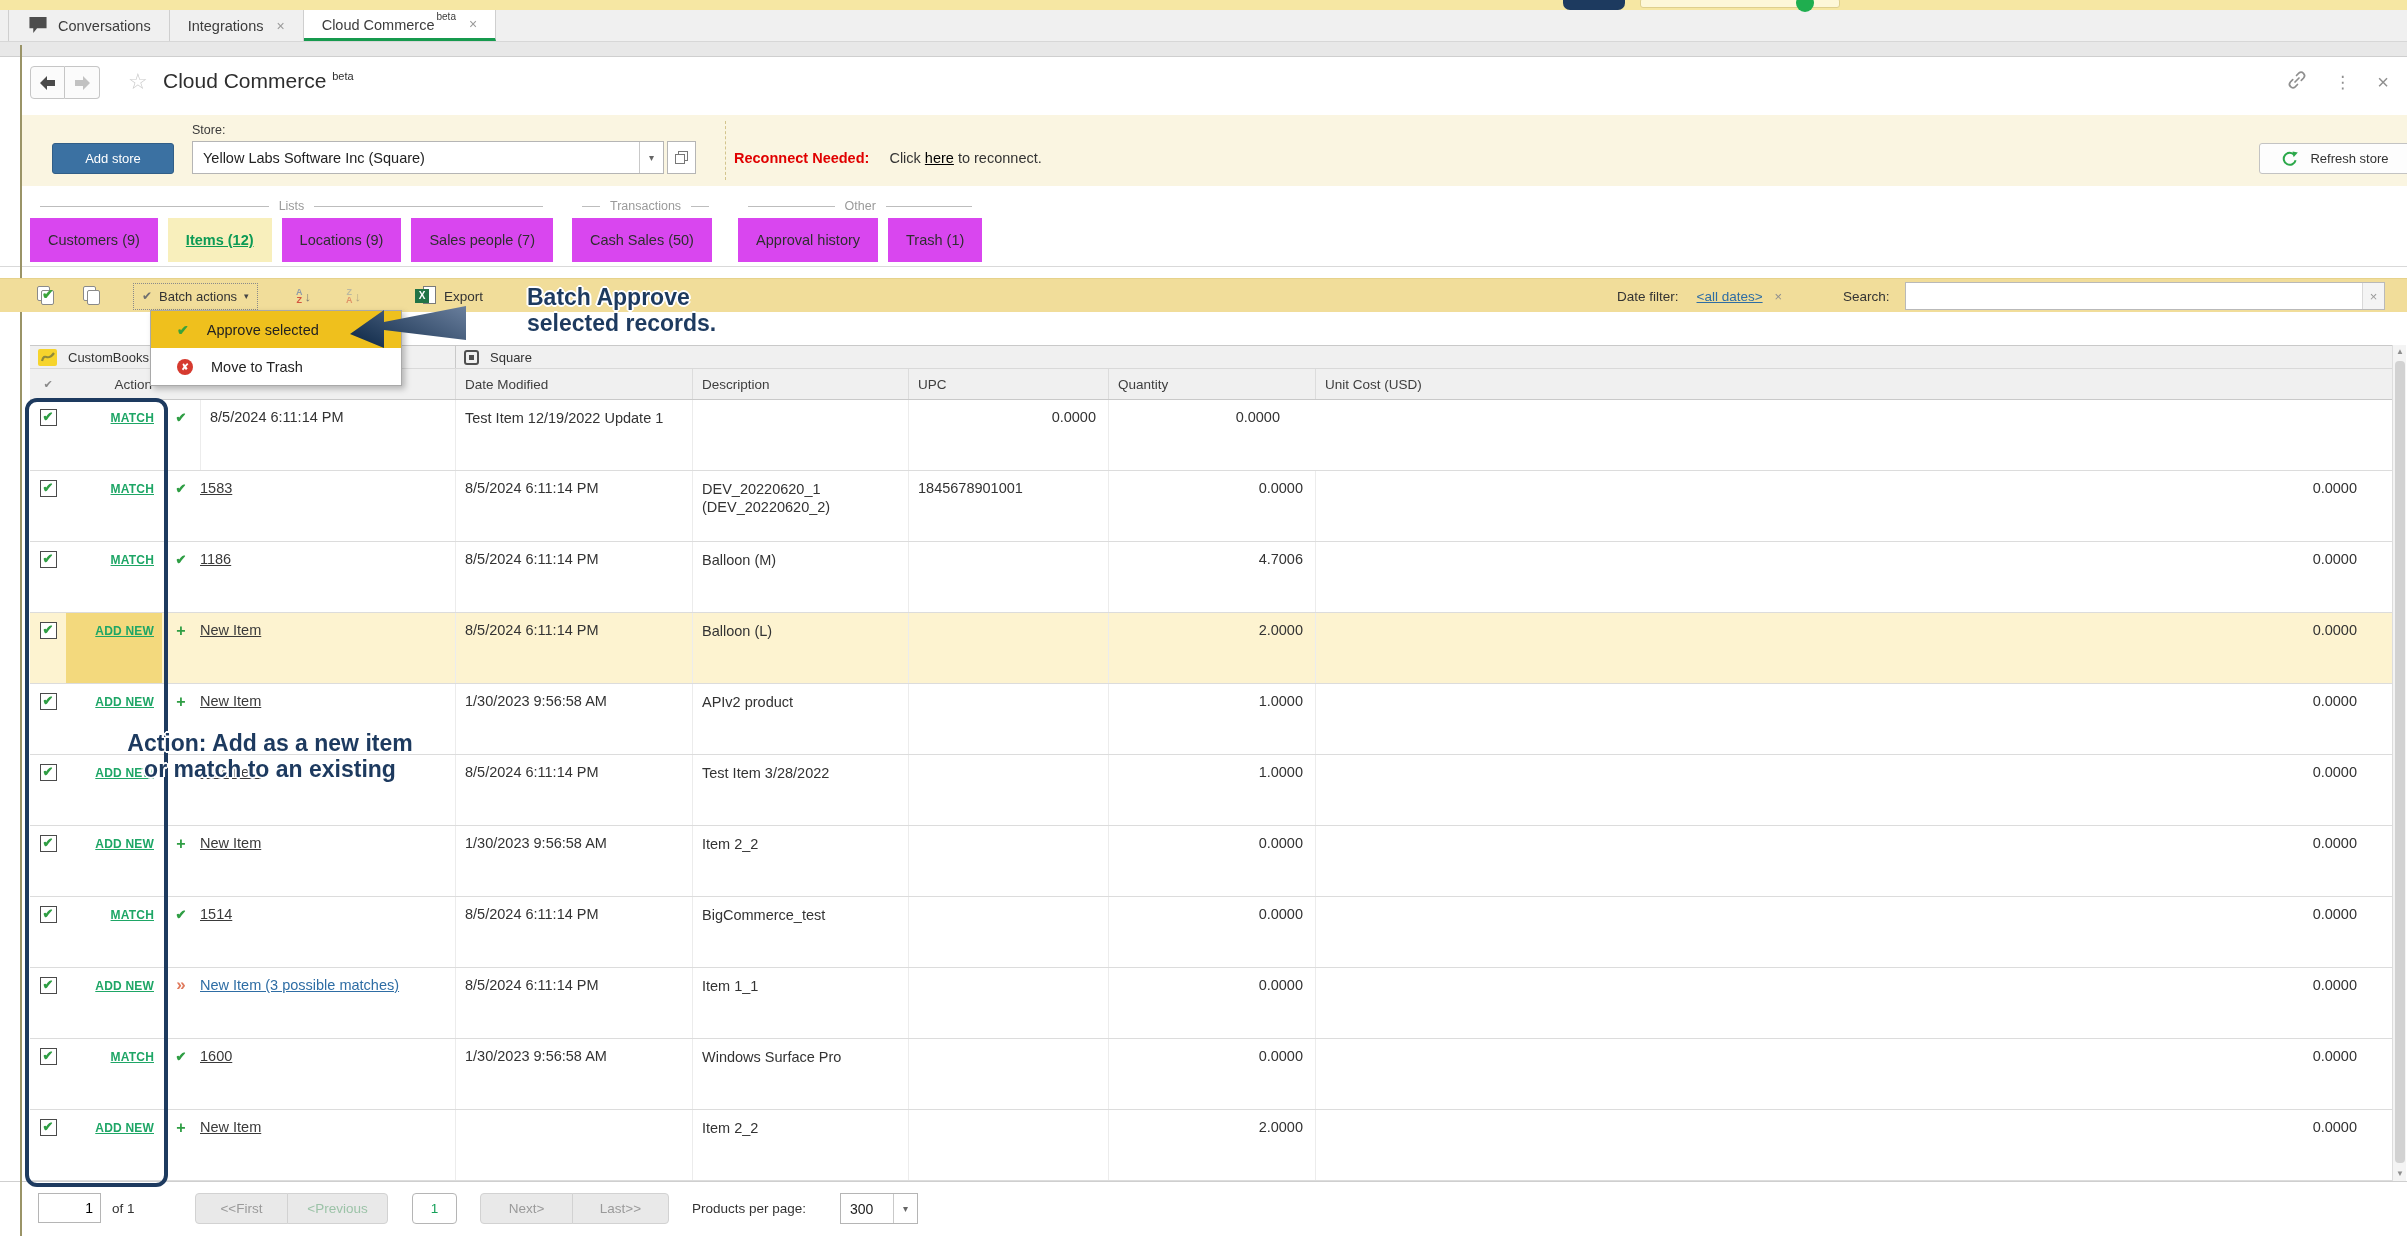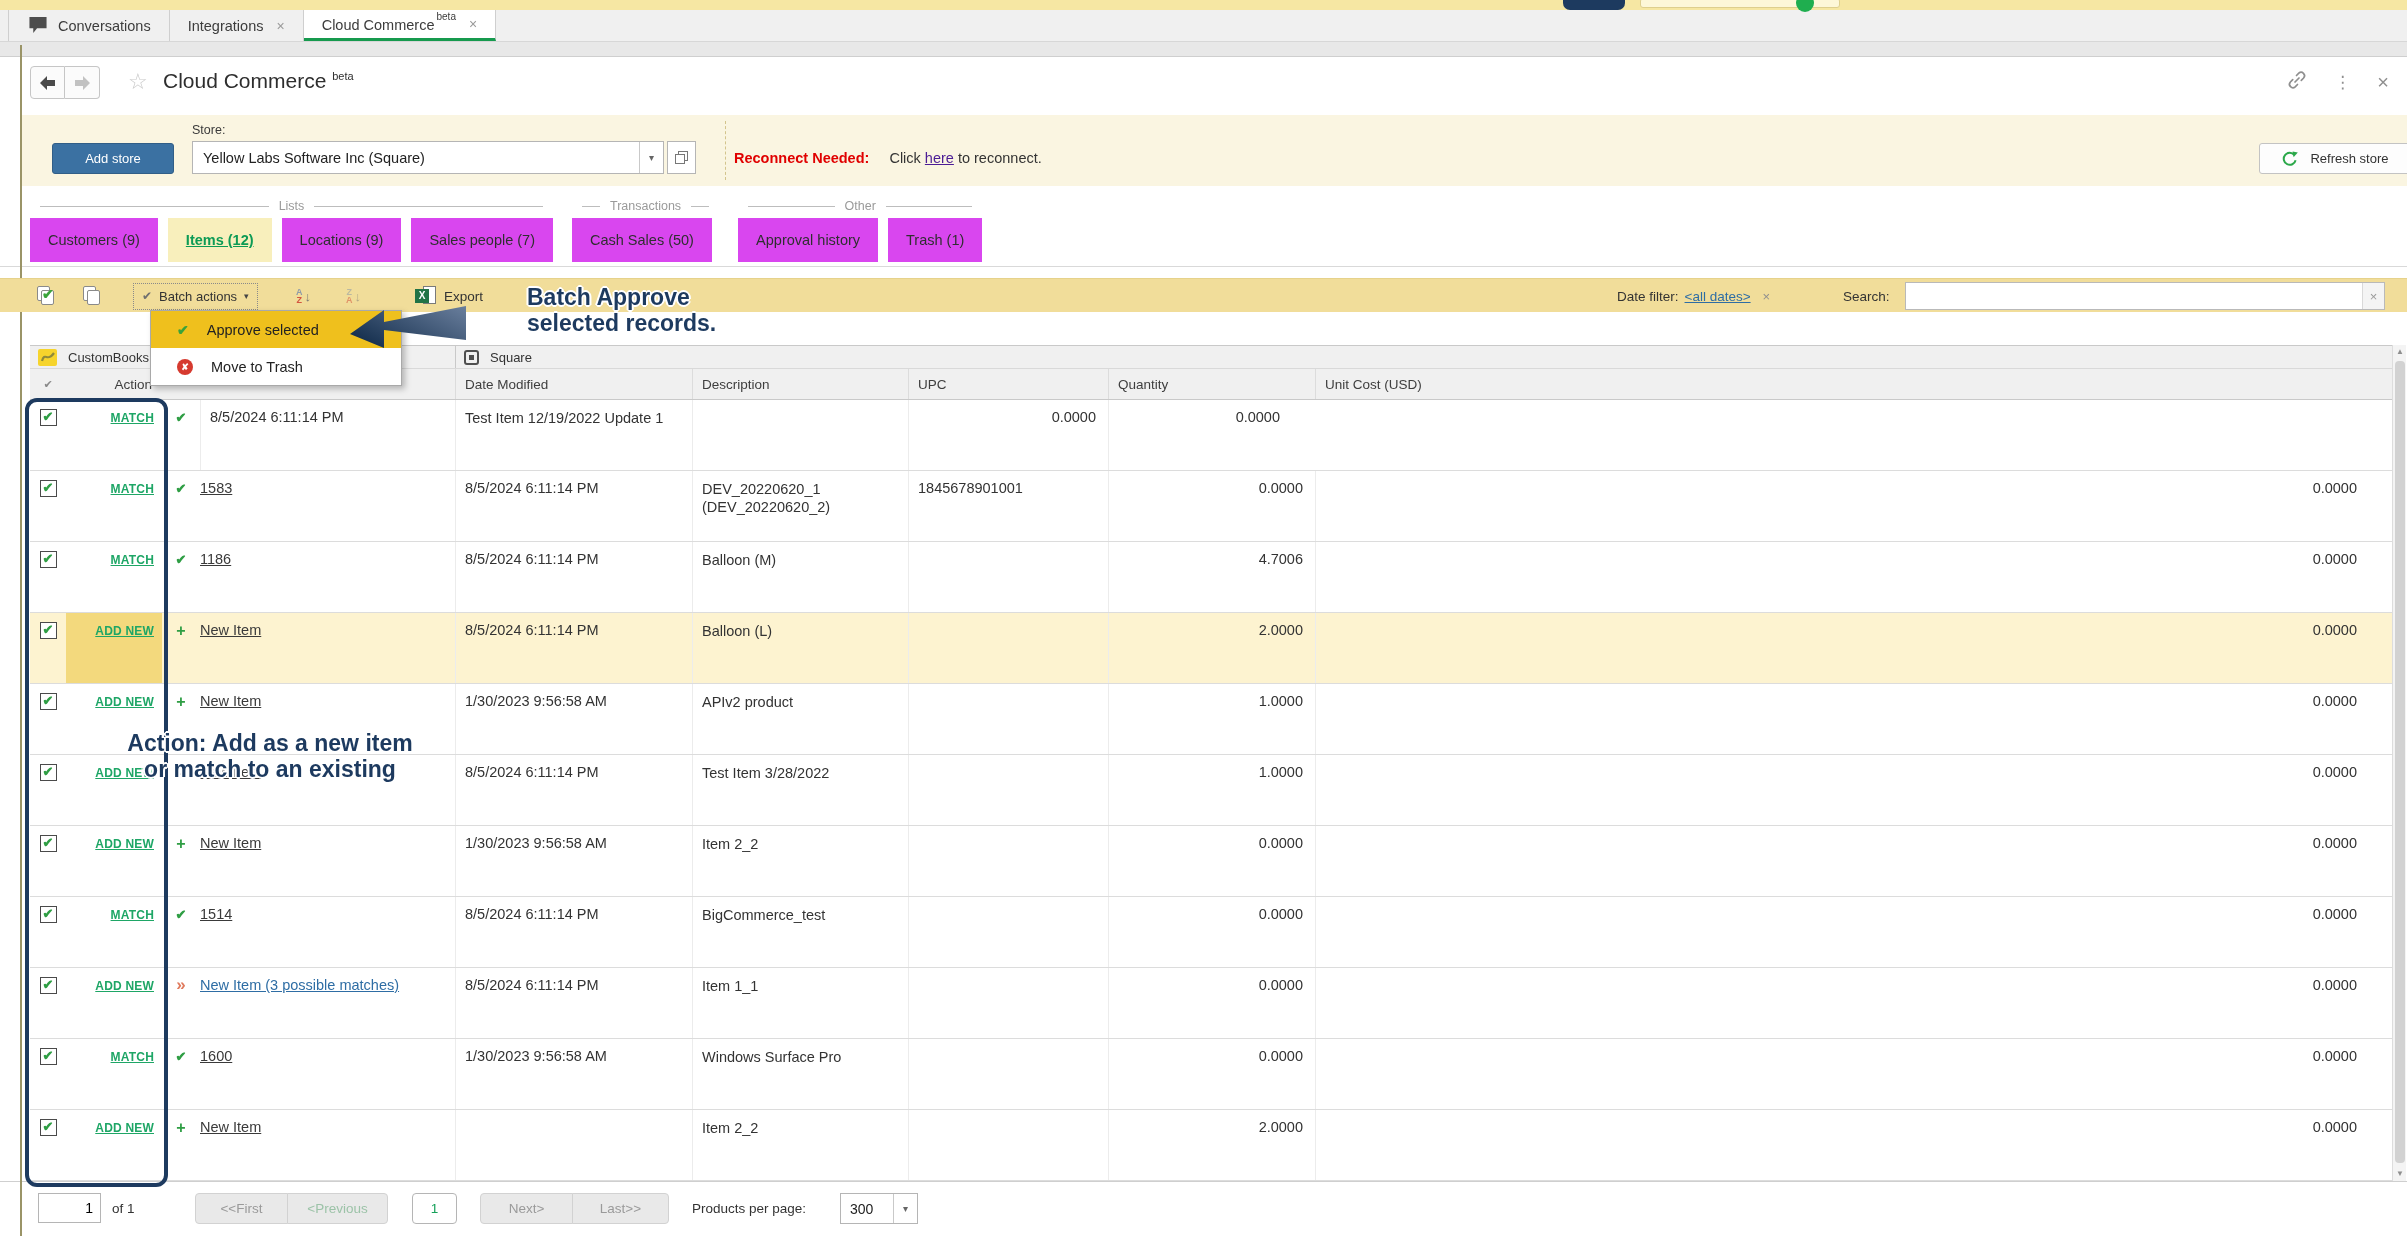--- a/index.html
+++ b/index.html
@@ -43,21 +43,21 @@
   .storeband{position:absolute;left:22px;top:115px;width:2385px;height:71px;background:#faf5e1}
   .store-label{position:absolute;left:170px;top:8px;font-size:12.5px;color:#3a3a3a}
   .addstore{position:absolute;left:30px;top:28px;width:122px;height:31px;background:#3b71a2;border:1px solid #315e87;border-radius:3px;color:#fff;font-size:13px;display:flex;align-items:center;justify-content:center}
   .storesel{position:absolute;left:170px;top:26px;width:472px;height:33px;background:#fff;border:1px solid #b5b5b5;display:flex;align-items:center}
   .storesel .val{flex:1;padding-left:10px;font-size:14.5px;color:#222}
   .sel-caret{width:24px;height:100%;border-left:1px solid #c9c9c9;display:flex;align-items:center;justify-content:center;color:#666;font-size:10px}
   .copybtn{position:absolute;left:645px;top:26px;width:29px;height:33px;background:#fff;border:1px solid #b5b5b5;display:flex;align-items:center;justify-content:center}
   .dash-div{position:absolute;left:703px;top:6px;height:59px;border-left:1px dashed #d3c48c}
   .reconnect{position:absolute;left:712px;top:35px;font-size:14.5px}
   .reconnect .rn{color:#e00000;font-weight:bold;margin-right:16px}
-  .reconnect a{color:#4c1d95;}
+  .reconnect a{color:#000000;}
   .refreshbtn{position:absolute;left:2237px;top:28px;width:153px;height:31px;background:#fdfdfd;border:1px solid #c3c3c3;border-radius:3px;display:flex;align-items:center;justify-content:center;gap:12px;font-size:13px;color:#333}
 
   
   .nav{position:absolute;left:30px;top:198px;display:flex;gap:19px}
   .nav-group-label{display:flex;align-items:center;color:#9a9a9a;font-size:12.5px;height:16px}
   .nav-group-label::before,.nav-group-label::after{content:"";flex:1;height:1px;background:#bdbdbd;margin:0 10px;min-width:18px}
   .nav-tabs{display:flex;gap:10px;margin-top:4px}
   .nav-tab{height:44px;padding:0 18px;background:#d946ef;display:flex;align-items:center;font-size:14.5px;color:#2f2f2f;cursor:default}
   .nav-tab.active{background:#f8efbc;color:#0d9b55;font-weight:bold;text-decoration:underline}
   .nav-underline{position:absolute;left:0;top:266px;width:2407px;height:1px;background:#d9d9d9}
@@ -75,21 +75,21 @@
   .sorticon{display:flex;align-items:center;gap:2px}
   .sorticon .sl{display:flex;flex-direction:column;font-size:9px;font-weight:bold;line-height:8px;text-align:center}
   .sorticon .lt{color:#8d9aa8}.sorticon .lb{color:#d4553f}
   .sorticon .sa{font-size:13px;color:#777}
   .sorticon.disabled{opacity:.55}
   .xlicon{position:relative;width:21px;height:20px}
   .xl-page{position:absolute;right:0;top:0;width:13px;height:18px;background:#fff;border:1px solid #7a7a7a}
   .xl-x{position:absolute;left:0;top:3px;width:14px;height:14px;background:#217346;color:#fff;font-weight:bold;font-size:10px;line-height:14px;text-align:center}
   .export-lbl{font-size:13.5px;color:#333;margin-left:8px}
   .datefilter{font-size:13.5px;color:#333}
-  .datefilter a{color:#2e6da4;text-decoration:underline;margin-left:6px}
+  .datefilter a{color:#2e6da4;text-decoration:underline;margin-left:18px}
   .mini-x{color:#8f8f8f;font-size:13px;margin-left:12px}
   .search-lbl{font-size:13.5px;color:#333}
   .searchwrap{position:absolute;left:1905px;top:3px;width:480px;height:28px;background:#fff;border:1px solid #b9b9b9;display:flex;align-items:center}
   .searchwrap input{flex:1;height:100%;border:none;outline:none;padding:0 8px;font-size:13.5px;font-family:"Liberation Sans",sans-serif}
   .clear-x{width:22px;height:100%;border-left:1px solid #d9d9d9;background:#f4f4f4;color:#9a9a9a;font-size:13px;display:flex;align-items:center;justify-content:center}
 
   
   .menu{position:absolute;left:150px;top:310px;width:252px;background:#fff;border:1px solid #a9a9a9;box-shadow:3px 3px 6px rgba(0,0,0,.25);z-index:30}
   .mitem{height:37px;display:flex;align-items:center;gap:18px;padding-left:26px;font-size:14.5px;color:#222}
   .mitem.hl{background:#efc01d}

